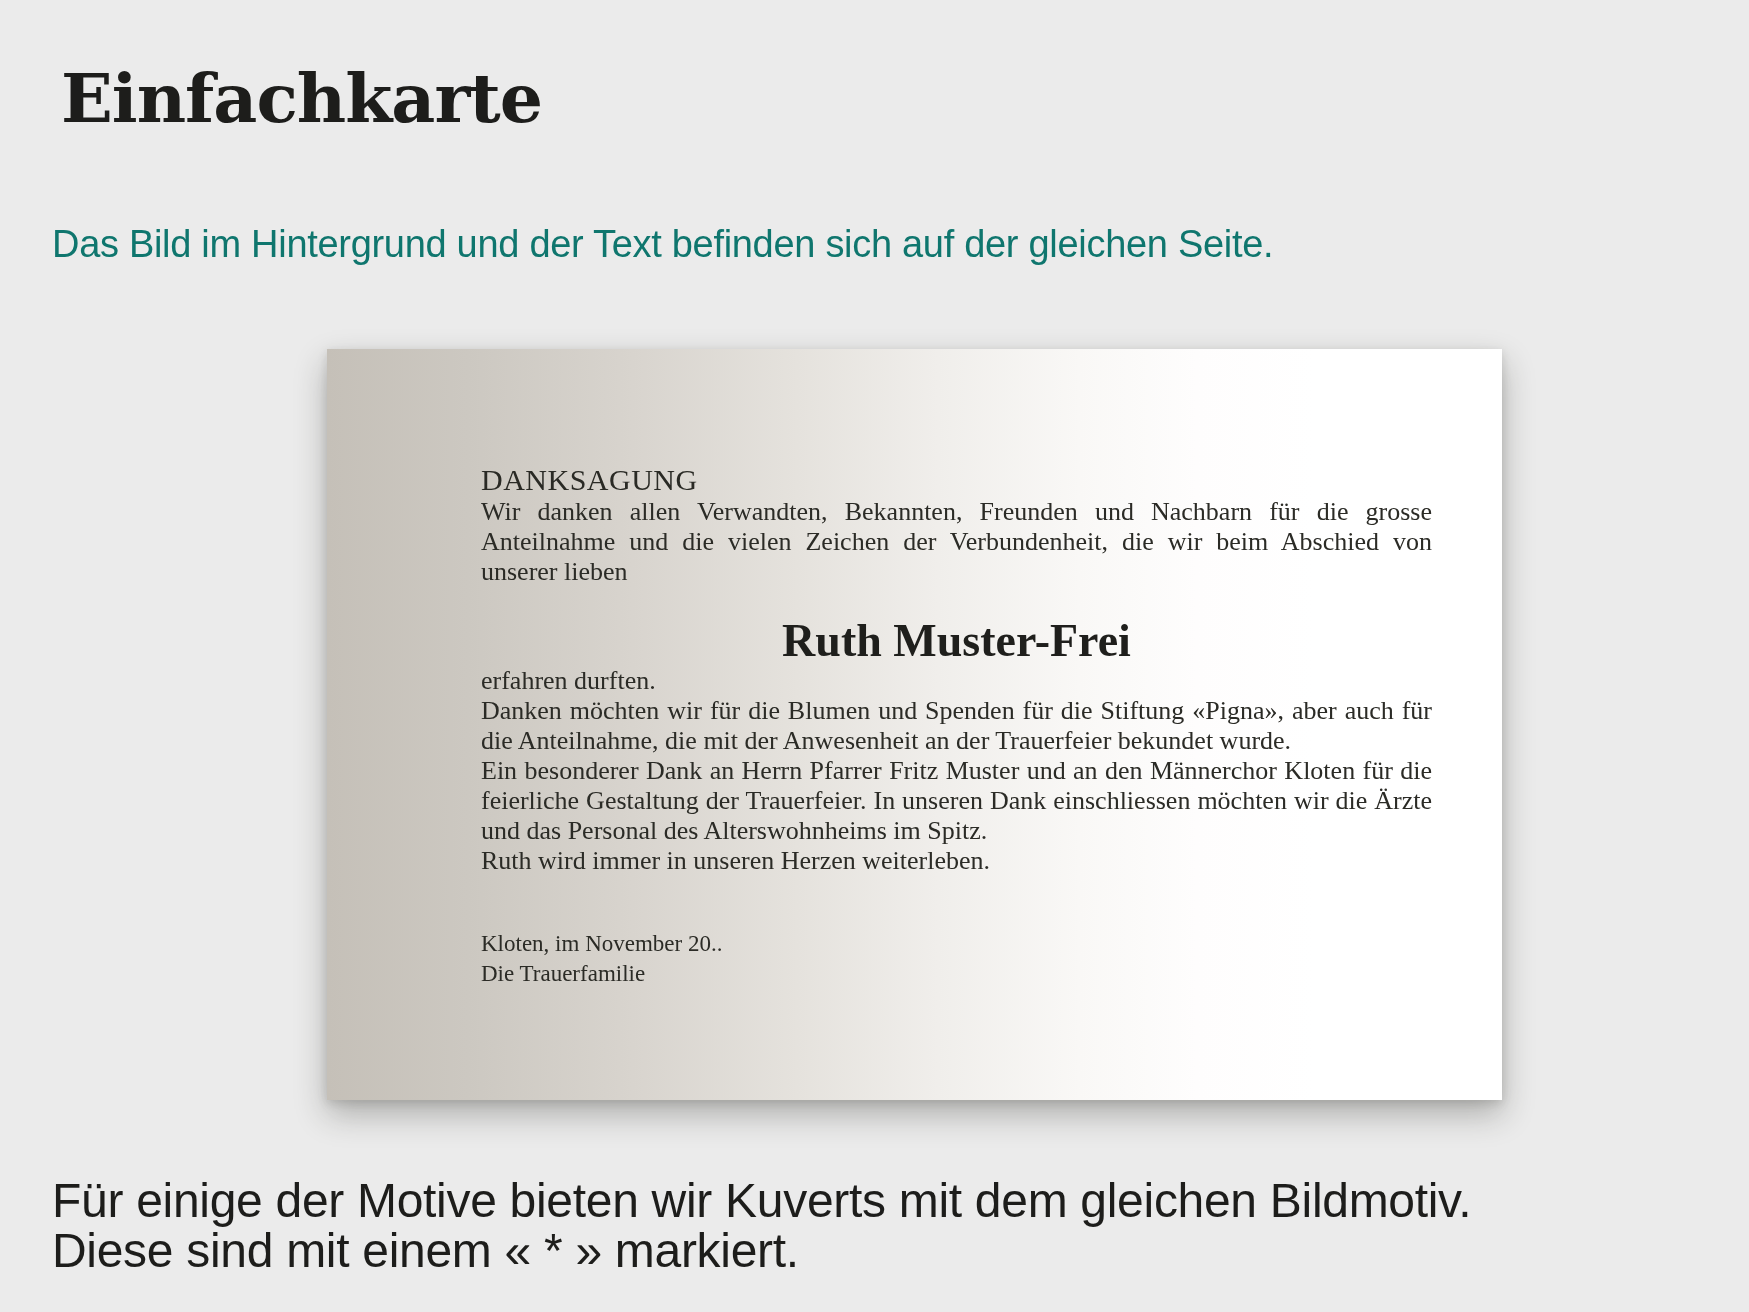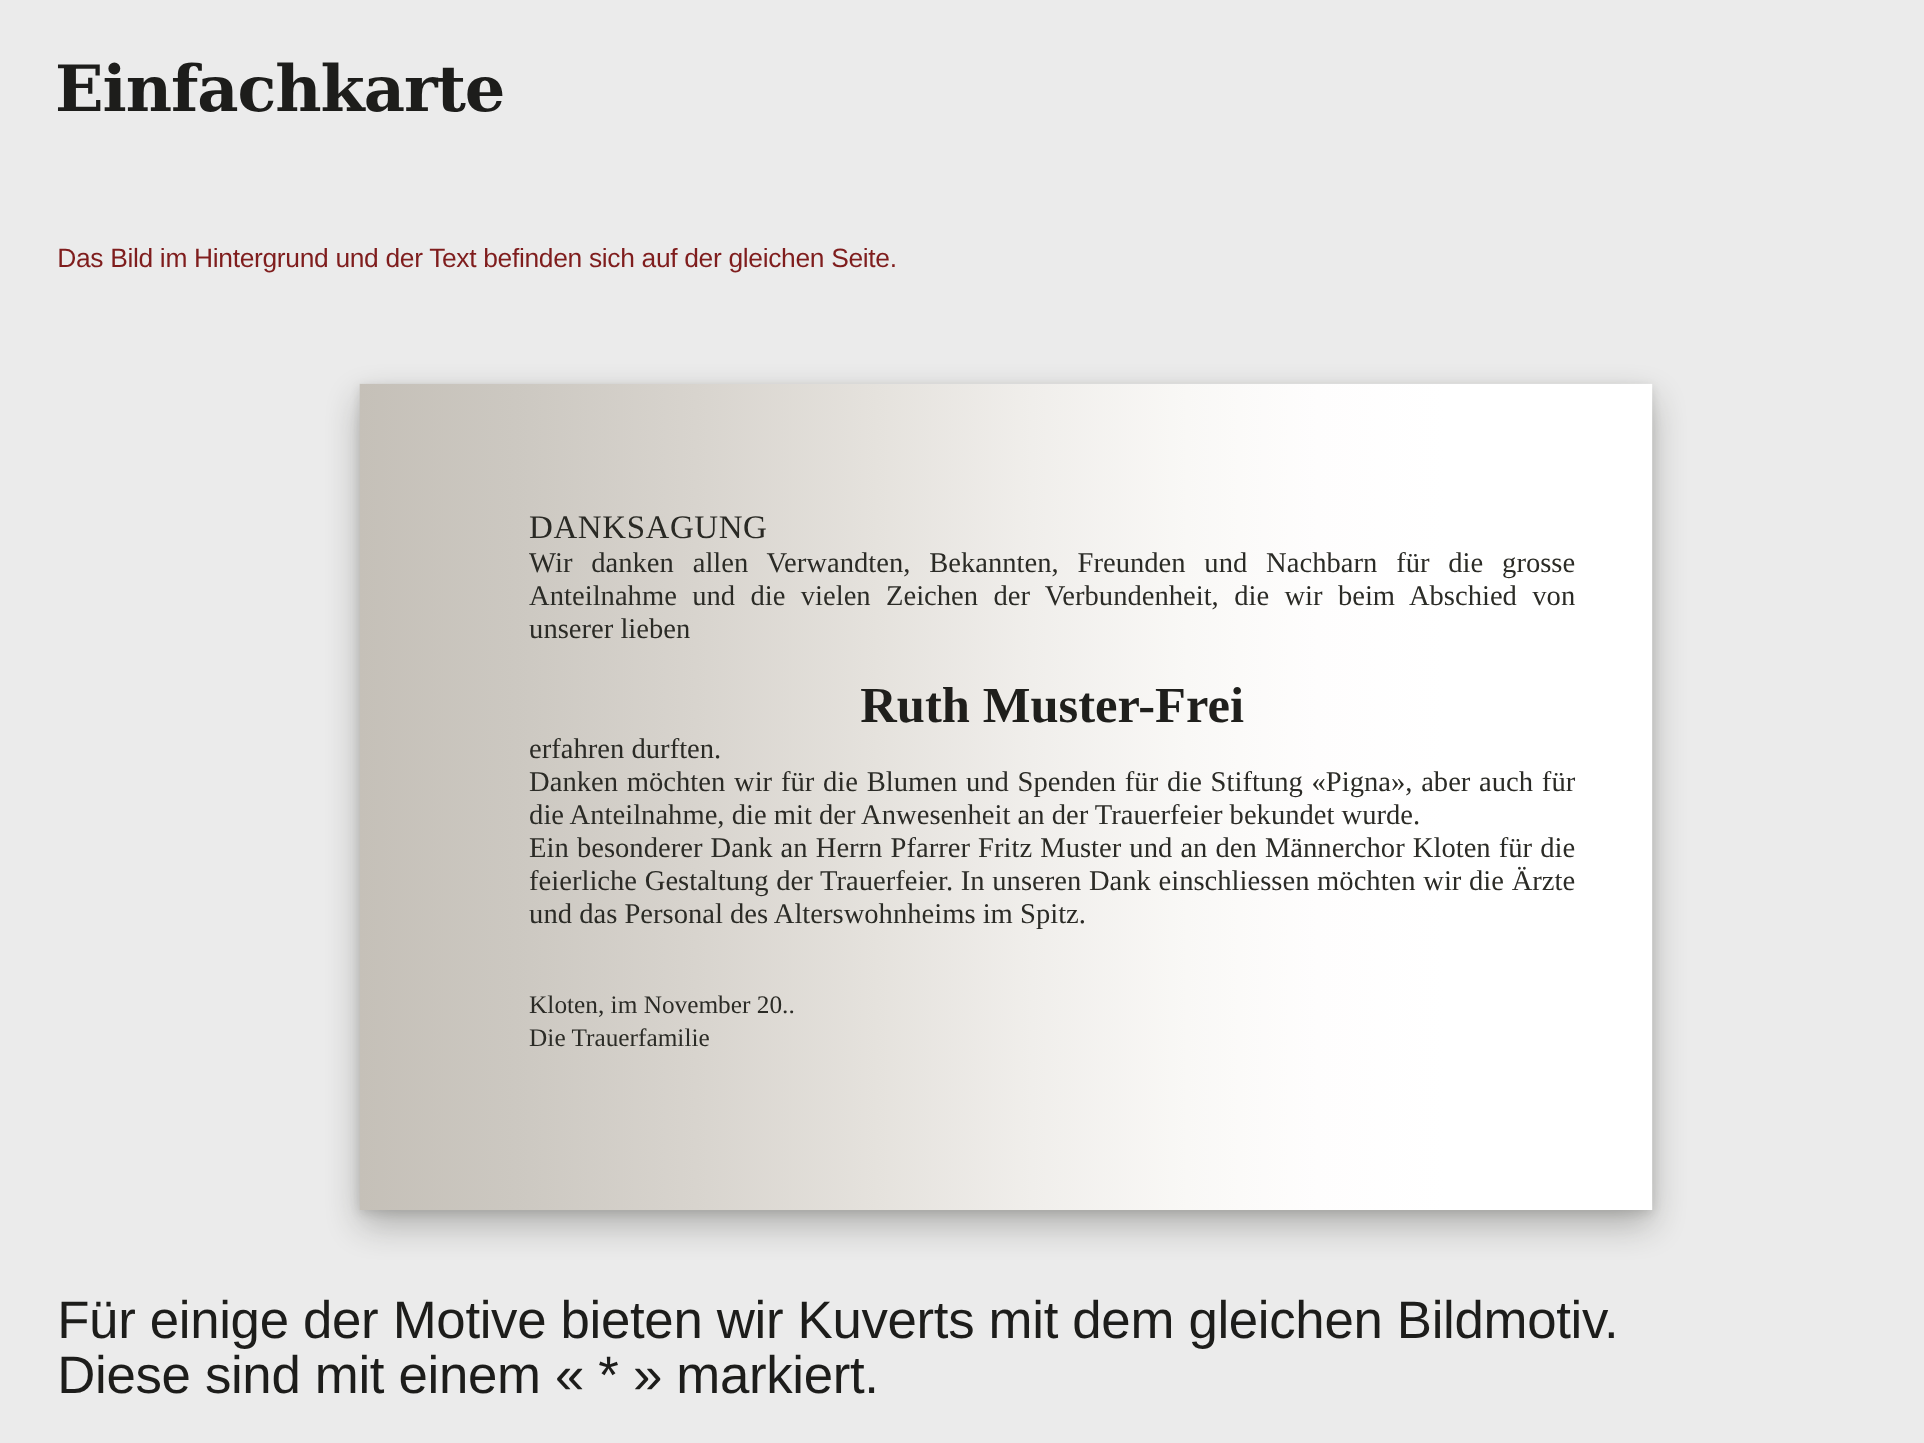--- a/index.html
+++ b/index.html
@@ -11,38 +11,38 @@
     background: #ebebeb;
     overflow: hidden;
     font-family: "Liberation Sans", sans-serif;
     color: #1d1d1b;
   }
 
   .page-title {
     position: absolute;
     left: 50px;
     top: 50px;
-    margin: 0;
+    margin: 11px;
     font-family: "DejaVu Serif", serif;
     font-weight: 700;
-    font-size: 58px;
+    font-size: 68px;
     line-height: 1.1;
     letter-spacing: -1px;
     color: #1d1d1b;
   }
 
   .page-subtitle {
     position: absolute;
     left: 52px;
     top: 222px;
     margin: 0;
-    font-size: 24px;
+    font-size: 38px;
     line-height: 1.2;
     letter-spacing: -0.3px;
-    color: #7f1d1d;
+    color: #0f766e;
   }
 
   .card {
     position: absolute;
     left: 327px;
     top: 349px;
     width: 1175px;
     height: 751px;
     padding: 0 70px 0 154px;
     background: linear-gradient(90deg,
@@ -130,20 +130,21 @@
   <p class="p-intro justify">Wir danken allen Verwandten, Bekannten, Freunden und Nachbarn für die grosse Anteilnahme und die vielen Zeichen der Verbundenheit, die wir beim Abschied von unserer lieben</p>
 
   <div class="deceased-name">Ruth Muster-Frei</div>
 
   <p class="p-erfahren">erfahren durften.</p>
 
   <p class="p-danken justify">Danken möchten wir für die Blumen und Spenden für die Stiftung «Pigna», aber auch für die Anteilnahme, die mit der Anwesenheit an der Trauerfeier bekundet wurde.</p>
 
   <p class="p-besonderer justify">Ein besonderer Dank an Herrn Pfarrer Fritz Muster und an den Männerchor Kloten für die feierliche Gestaltung der Trauerfeier. In unseren Dank einschliessen möchten wir die Ärzte und das Personal des Alterswohnheims im Spitz.</p>
 
+  <p class="p-ruth">Ruth wird immer in unseren Herzen weiterleben.</p>
 
   <div class="card-bottom-row">
     <span>Kloten, im November 20..</span>
     <span>Die Trauerfamilie</span>
   </div>
 </section>
 
 <p class="page-footer">
   <span>Für einige der Motive bieten wir Kuverts mit dem gleichen Bildmotiv.</span><br>
   <span>Diese sind mit einem « * » markiert.</span>

